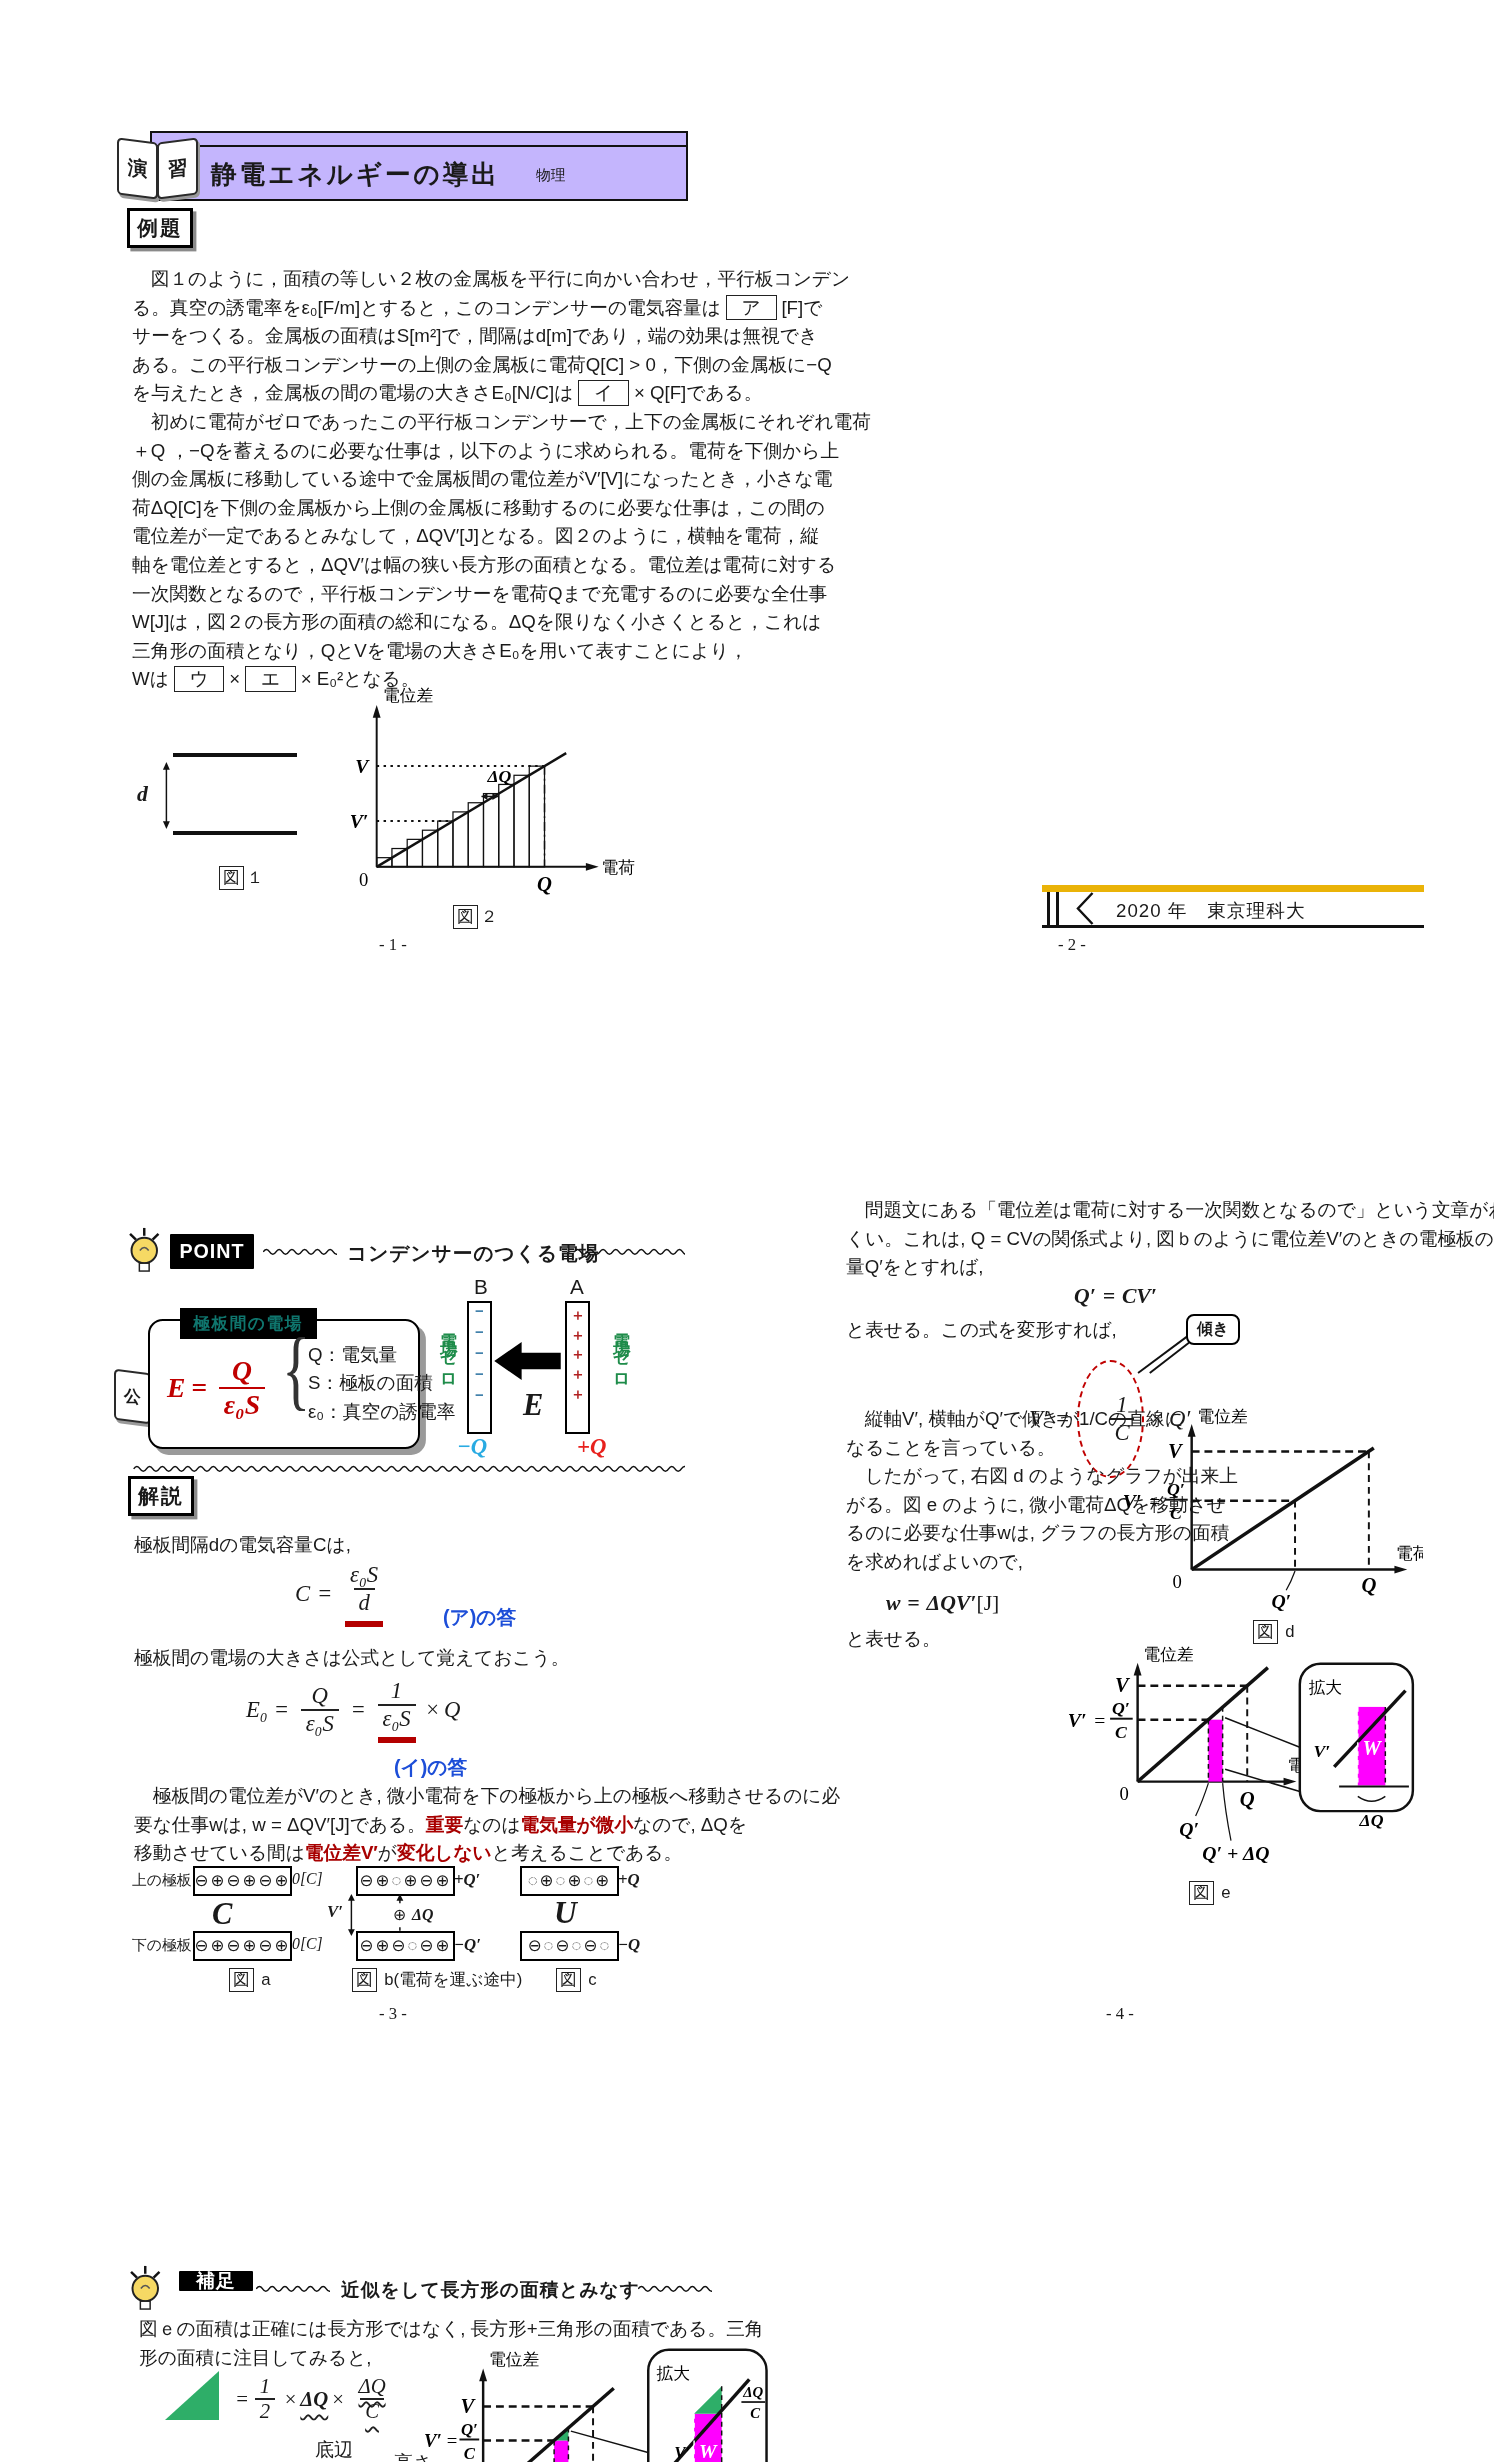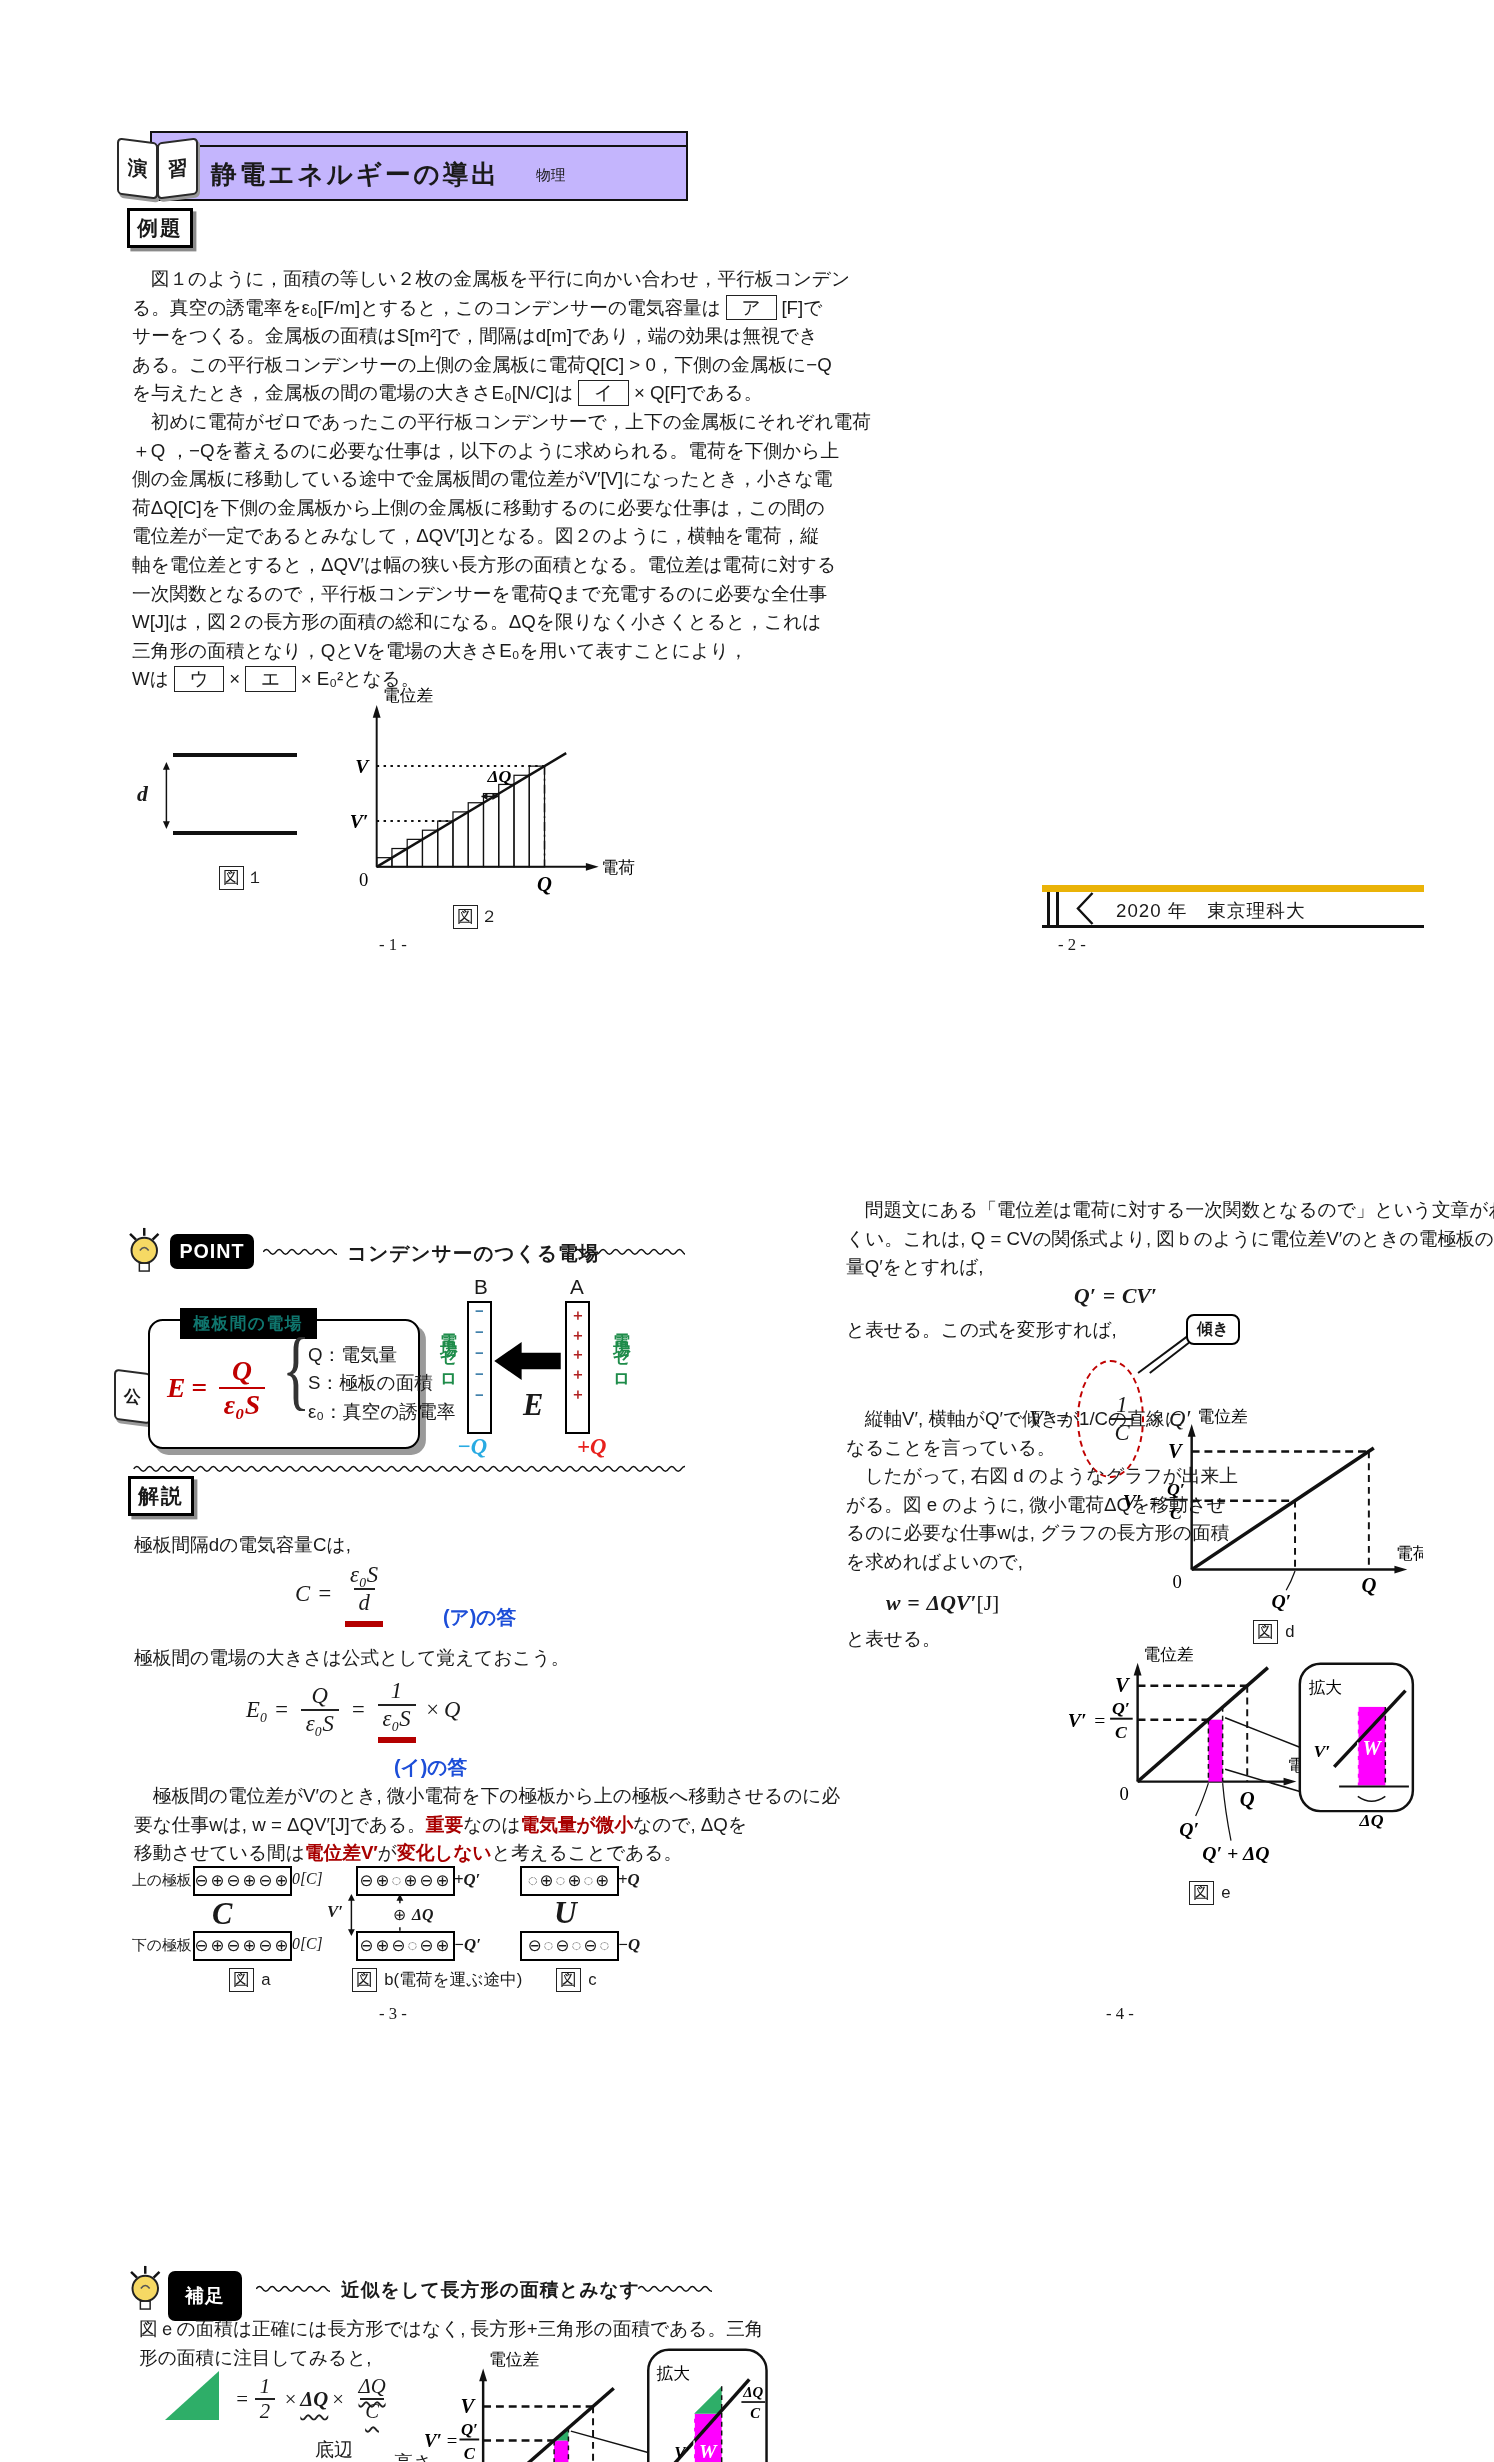--- a/index.html
+++ b/index.html
@@ -21,21 +21,21 @@
   .frac .num{padding:0 4.9px;}
   .frac .den{border-top:2px solid #222;padding:0 4.9px;}
   .frac.redbar .den{border-top-color:#c00000;}
   .redline{border-bottom:6.9px solid #b40000;padding-bottom:4.9px;}
   .wavyu{text-decoration:underline wavy #222 1.5px;text-underline-offset:7.9px;}
   .sublab{font-size:19px;font-family:"Liberation Sans",sans-serif;font-style:normal;}
   
   .sqbadge{border:3px solid #000;background:#fff;box-shadow:3.4px 3.4px 0 #8a8a8a;
            display:flex;align-items:center;justify-content:center;
            font-weight:bold;font-size:20.7px;letter-spacing:2px;}
-  .blackpill{background:#000;color:#fff;border-radius:7px;display:flex;align-items:center;
+  .blackpill{background:#000;color:#fff;border-radius:1px;display:flex;align-items:center;
              justify-content:center;font-weight:bold;letter-spacing:1px;}
   .fcard{border:2.5px solid #000;border-radius:14.8px;background:#fff;box-shadow:5.9px 5.9px 0 #9a9a9a;}
   .fcard-tab{position:absolute;background:#000;color:#0f766e;font-weight:bold;
              padding:3.9px 13.8px;font-size:16.7px;letter-spacing:1.5px;}
   .bubble{border:2px solid #000;border-radius:7.9px;background:#fff;padding:3px 8.9px;
           font-size:15.8px;font-weight:bold;}
   .dashoval{border:2px dashed #c00000;border-radius:50%;padding:3.9px 7.9px;}
   .tri{clip-path:polygon(0 100%,100% 0,100% 100%);}
   .tri.green{background:#2eae68;}
   
@@ -424,21 +424,21 @@
 <div class="abs footer" style="left:1106px;top:2004px;">- 4 -</div>
 
 <svg class="abs" style="left:122px;top:2263px;" width="47" height="49" viewBox="0 0 95 100">
   <line x1="18" y1="18" x2="30" y2="30" stroke="#111" stroke-width="5"></line>
   <line x1="47" y1="6" x2="47" y2="22" stroke="#111" stroke-width="5"></line>
   <line x1="76" y1="18" x2="64" y2="30" stroke="#111" stroke-width="5"></line>
   <circle cx="47" cy="52" r="26" fill="#f6d964" stroke="#222" stroke-width="4"></circle>
   <path d="M38 52 q 9 -12 18 0" fill="none" stroke="#555" stroke-width="3"></path>
   <rect x="37" y="78" width="20" height="16" fill="#fff" stroke="#222" stroke-width="3"></rect>
 </svg>
-<div class="blackpill abs" style="left:168px;top:2271px;width:74px;height:50px;font-size:18.7px;">
+<div class="blackpill abs" style="left:179px;top:2271px;width:74px;height:20px;font-size:18.7px;">
   <span>補足</span>
 </div>
 <div class="abs squiggle" style="left:256px;top:2284px;width:74px;height:10.8px;"><svg width="74" height="9.8" viewBox="0 0 150 20">
       <path d="M0 10 Q 6.5 0 13 10 Q 19.5 20 26 10 Q 32.5 0 39 10 Q 45.5 20 52 10 Q 58.5 0 65 10 Q 71.5 20 78 10 Q 84.5 0 91 10 Q 97.5 20 104 10 Q 110.5 0 117 10 Q 123.5 20 130 10 Q 136.5 0 143 10 Q 149.5 20 156 10" fill="none" stroke="#111" stroke-width="3"></path>
     </svg></div>
 <div class="abs gothic" style="left:341px;top:2277px;font-size:18.7px;font-weight:bold;letter-spacing:1px;">近似をして長方形の面積とみなす</div>
 <div class="abs squiggle" style="left:638px;top:2284px;width:74px;height:10.8px;"><svg width="74" height="9.8" viewBox="0 0 150 20">
       <path d="M0 10 Q 6.5 0 13 10 Q 19.5 20 26 10 Q 32.5 0 39 10 Q 45.5 20 52 10 Q 58.5 0 65 10 Q 71.5 20 78 10 Q 84.5 0 91 10 Q 97.5 20 104 10 Q 110.5 0 117 10 Q 123.5 20 130 10 Q 136.5 0 143 10 Q 149.5 20 156 10" fill="none" stroke="#111" stroke-width="3"></path>
     </svg></div>
 

